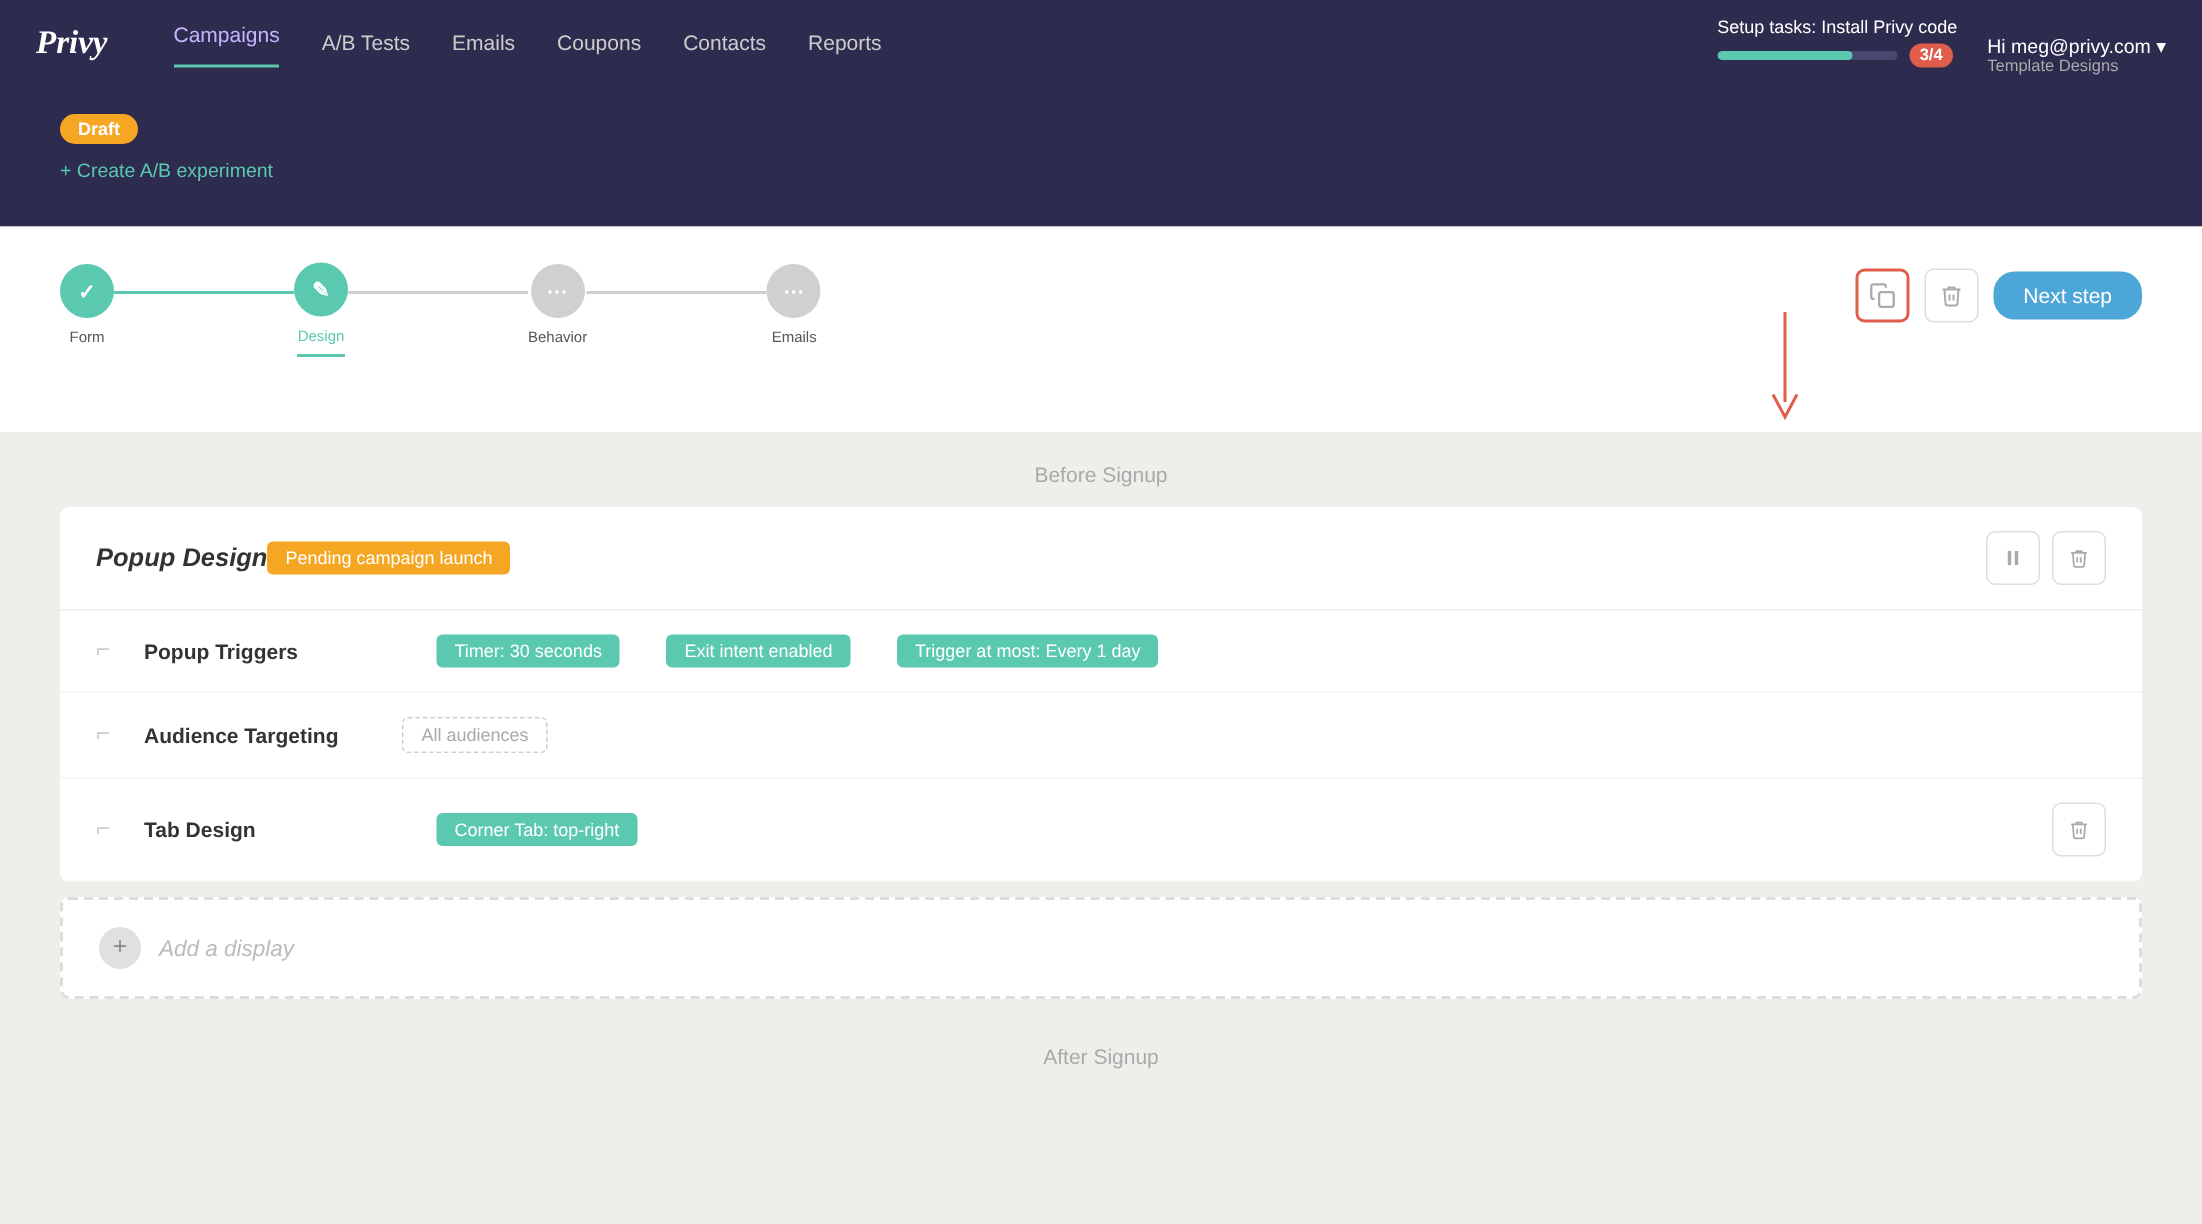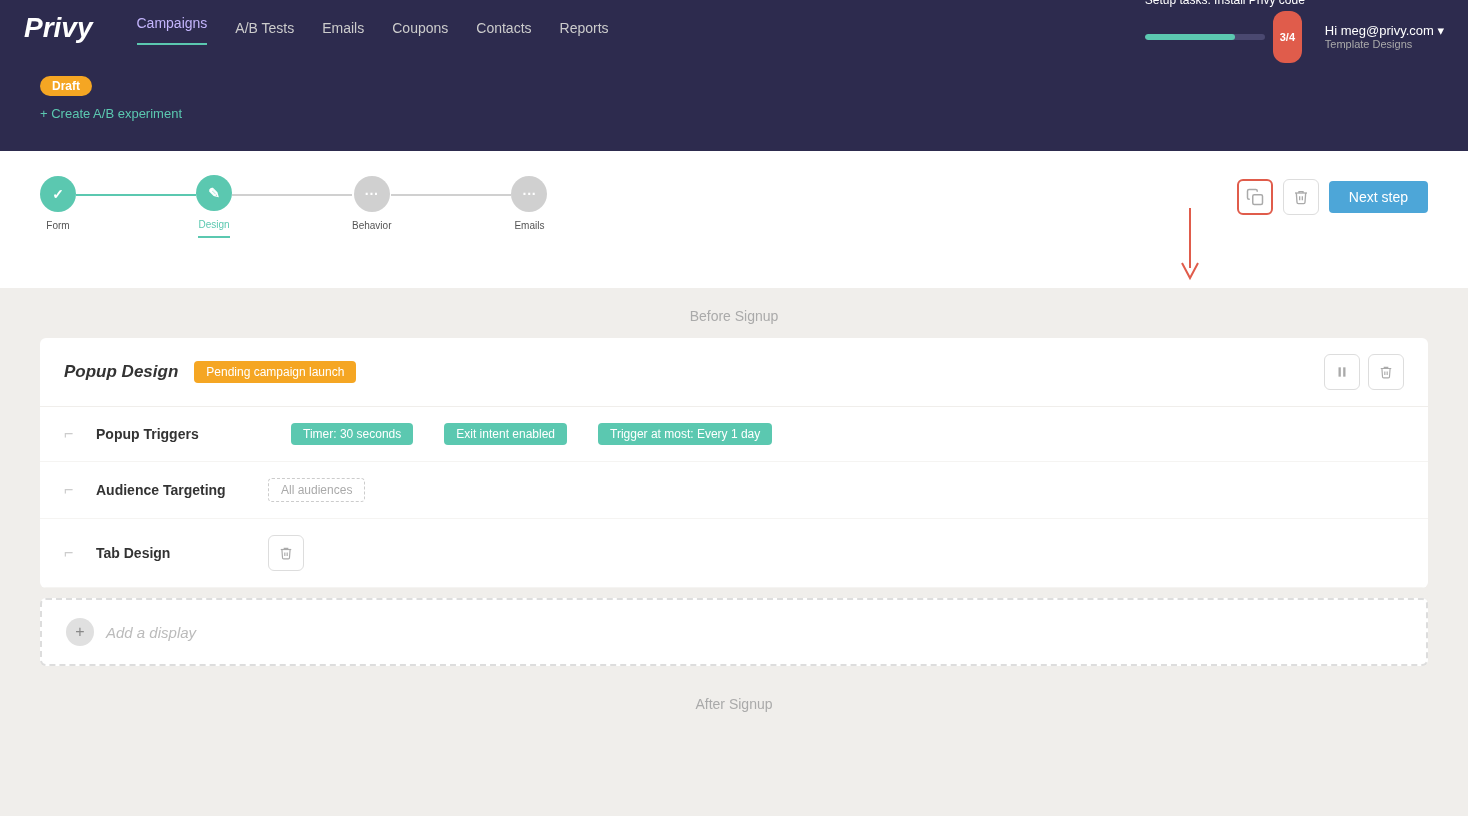--- a/index.html
+++ b/index.html
@@ -9,24 +9,25 @@
     .navbar {
       background: #2d2b4e;
       display: flex;
       align-items: center;
       padding: 0 24px;
       height: 56px;
       gap: 32px;
     }
     .navbar-logo {
       color: #fff;
-      font-size: 28px;
+      font-size: 22px;
       font-style: italic;
       font-weight: 700;
       margin-right: 12px;
+      font-family: Liberation Serif, serif;
     }
     .nav-links {
       display: flex;
       align-items: center;
       gap: 28px;
       flex: 1;
     }
     .nav-link {
       color: #ccc;
       text-decoration: none;
@@ -70,21 +71,21 @@
     .progress-bar-fill {
       height: 100%;
       background: #5bc8b0;
       border-radius: 3px;
       width: 75%;
     }
     .progress-badge {
       background: #e05c4b;
       color: #fff;
       border-radius: 12px;
-      padding: 20px 7px;
+      padding: 2px 7px;
       font-size: 11px;
       font-weight: 600;
     }
     .user-info {
       display: flex;
       flex-direction: column;
       align-items: flex-start;
       color: #fff;
       font-size: 12px;
       cursor: pointer;
@@ -203,21 +204,21 @@
       color: #888;
     }
     .btn-icon.highlighted {
       border: 2px solid #e05c4b;
       position: relative;
     }
     .btn-next-step {
       background: #4da6d8;
       color: #fff;
       border: none;
-      border-radius: 4px;
+      border-radius: 14px;
       padding: 8px 20px;
       font-size: 14px;
       cursor: pointer;
       font-weight: 500;
     }
 
     
     .main-content {
       background: #f0eeeb;
       padding: 0 40px 40px;
@@ -247,21 +248,20 @@
       font-weight: 600;
       color: #333;
     }
     .pending-badge {
       background: #f5a623;
       color: #fff;
       border-radius: 4px;
       padding: 4px 12px;
       font-size: 12px;
       font-weight: 500;
-      margin-left: 16px;
     }
     .card-header-left {
       display: flex;
       align-items: center;
     }
     .card-header-right {
       display: flex;
       align-items: center;
       gap: 8px;
     }
@@ -468,20 +468,23 @@
       <div class="card-row-indent">⌐</div>
       <span class="card-row-title">Audience Targeting</span>
       <div class="tags">
         <span class="tag-dashed">All audiences</span>
       </div>
     </div>
 
     <div class="card-row">
       <div class="card-row-indent">⌐</div>
       <span class="card-row-title">Tab Design</span>
+      <div class="tags" style="flex:1;">
+        <span class="tag">Corner Tab: top-right</span>
+      </div>
       <button class="btn-icon">
         <svg width="14" height="14" viewBox="0 0 24 24" fill="none" stroke="#aaa" stroke-width="2">
           <polyline points="3 6 5 6 21 6"></polyline>
           <path d="M19 6l-1 14a2 2 0 01-2 2H8a2 2 0 01-2-2L5 6"></path>
           <path d="M10 11v6M14 11v6"></path>
           <path d="M9 6V4h6v2"></path>
         </svg>
       </button>
     </div>
   </div>

